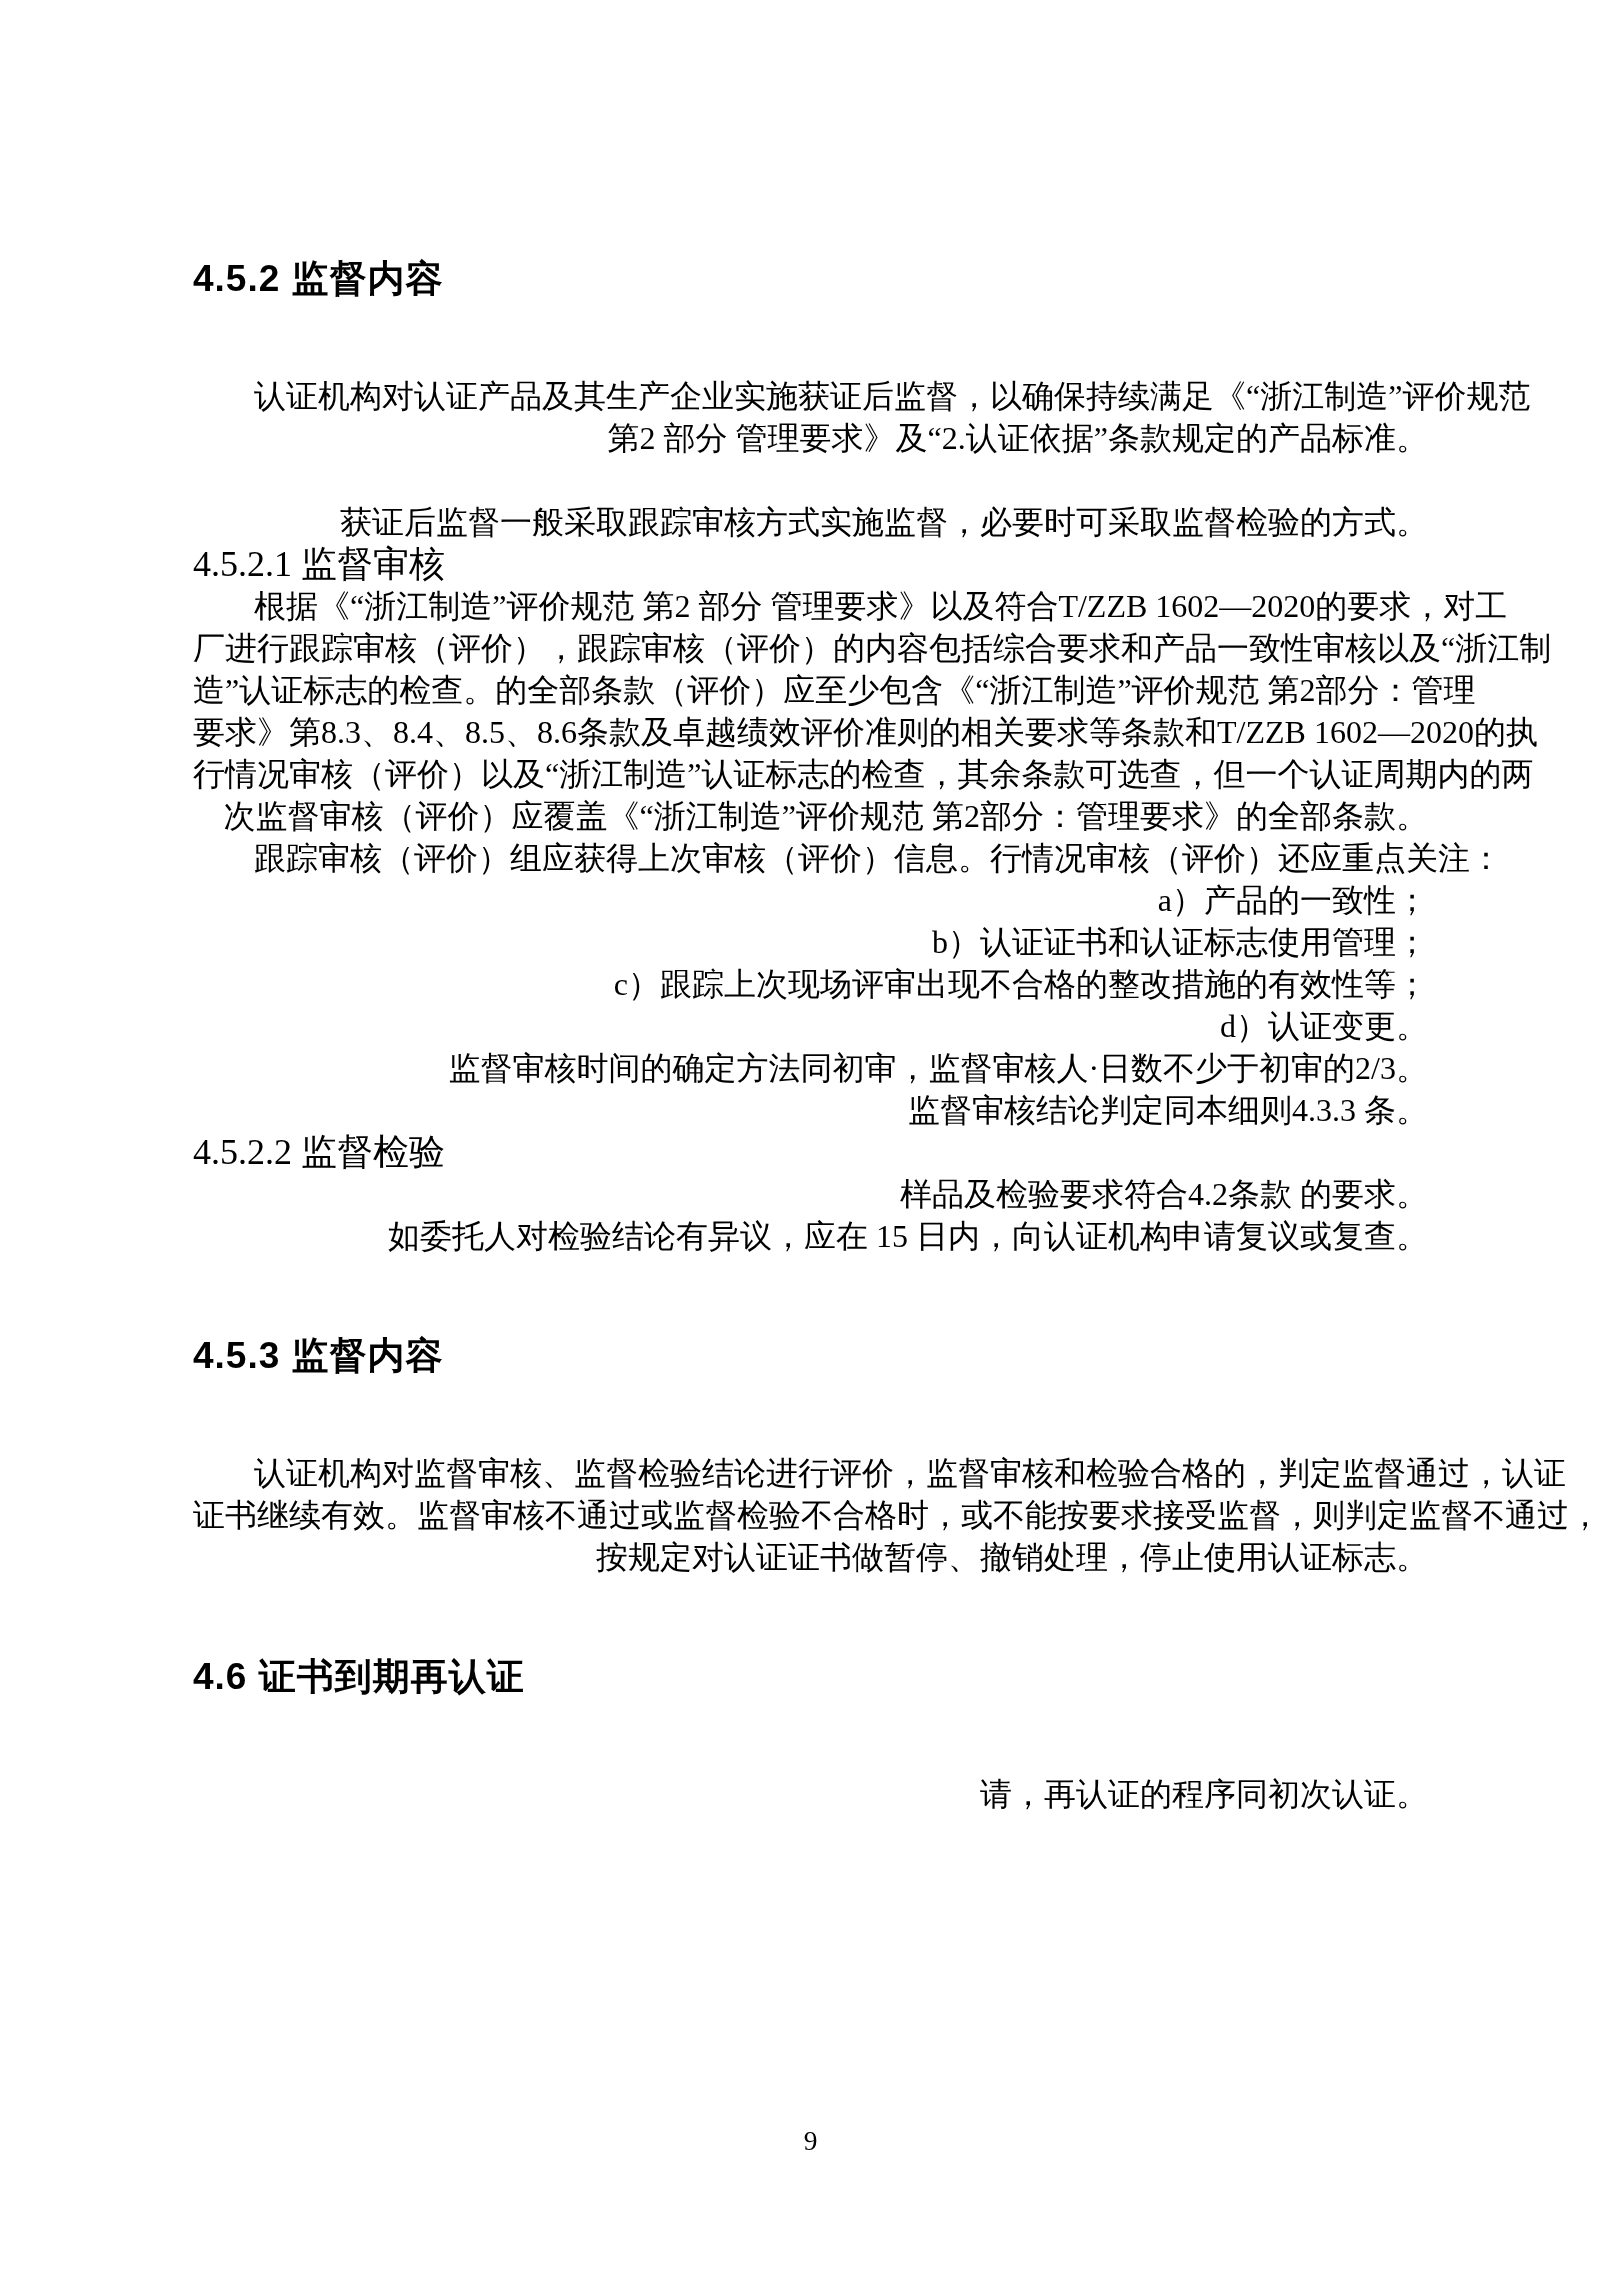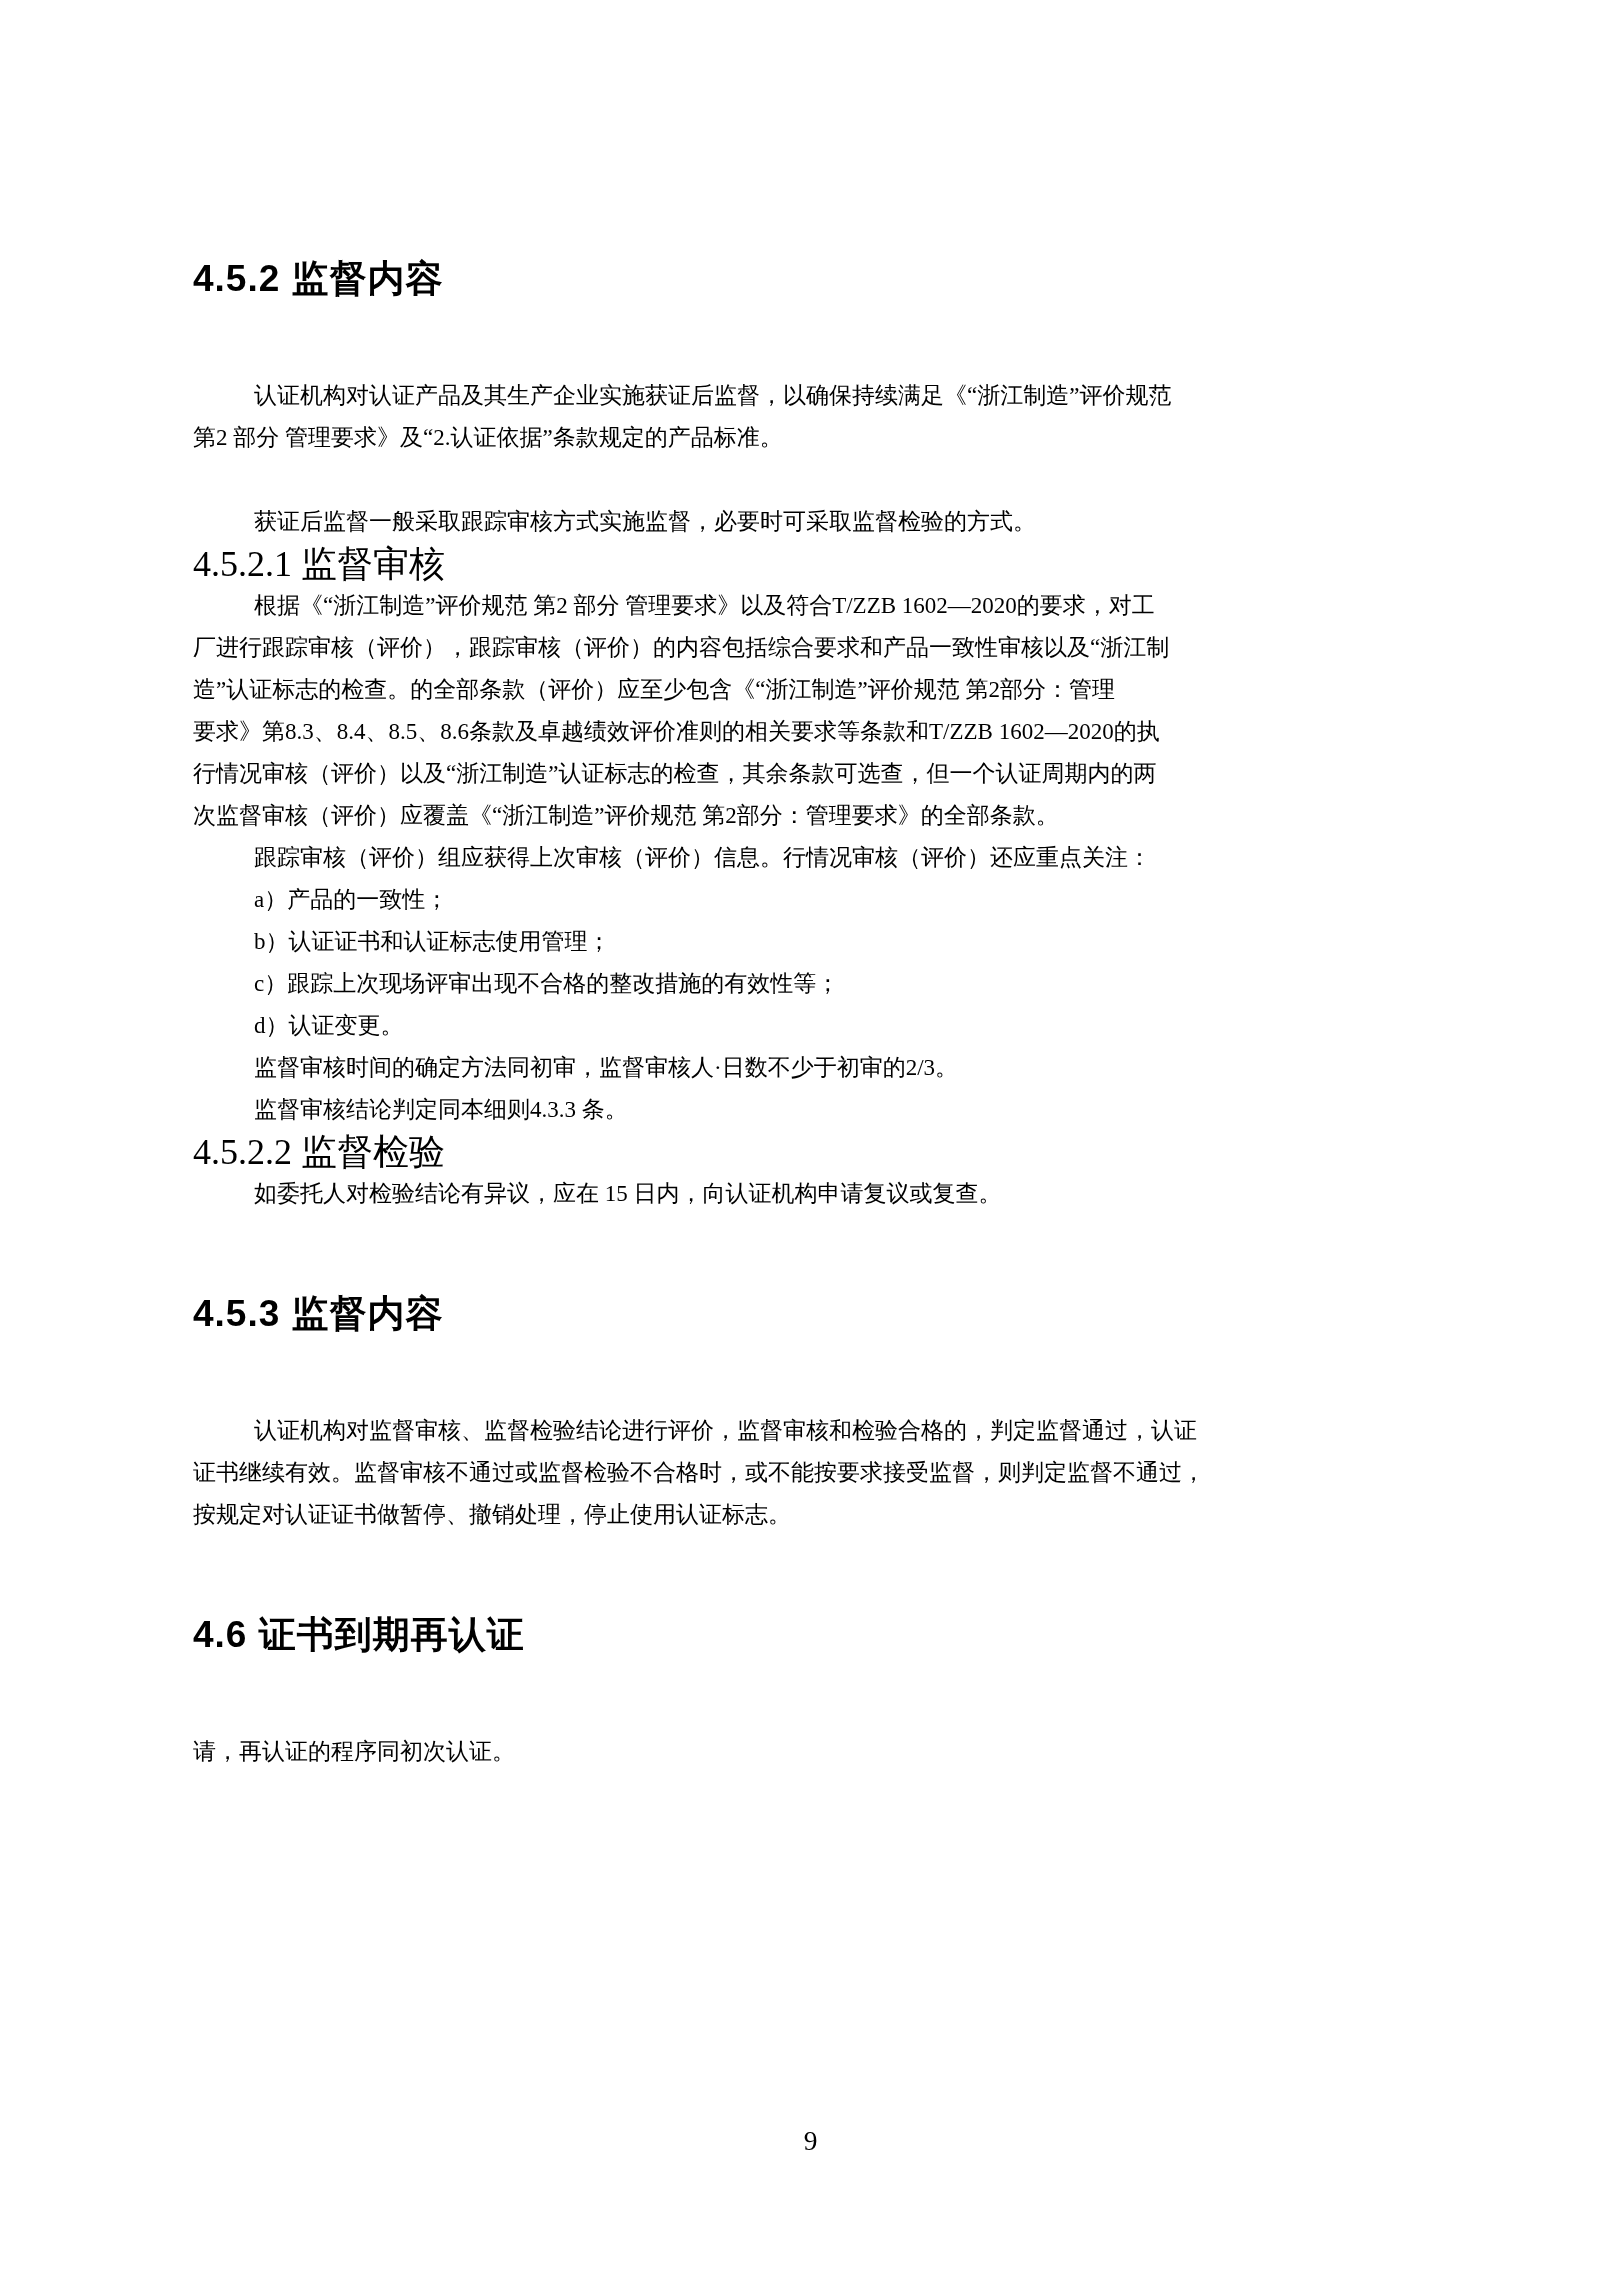--- a/index.html
+++ b/index.html
@@ -16,23 +16,24 @@
     font-family: "Liberation Serif", "DejaVu Serif", serif;
     overflow: hidden;
   }
   .doc-body {
     position: absolute;
     left: 193px;
     top: 242px;
     width: 1235px;
   }
   .line {
-    font-size: 23px;
+    font-size: 32px;
     line-height: 42px;
     white-space: nowrap;
+    text-align: right;
   }
   .indent {
     padding-left: 61px;
   }
   .h3 {
     font-size: 36px;
     line-height: 42px;
     white-space: nowrap;
   }
   .h2 {
@@ -80,20 +81,21 @@
       <div class="line">行情况审核（评价）以及“浙江制造”认证标志的检查，其余条款可选查，但一个认证周期内的两</div>
       <div class="line">次监督审核（评价）应覆盖《“浙江制造”评价规范 第2部分：管理要求》的全部条款。</div>
       <div class="line indent">跟踪审核（评价）组应获得上次审核（评价）信息。行情况审核（评价）还应重点关注：</div>
       <div class="line indent">a）产品的一致性；</div>
       <div class="line indent">b）认证证书和认证标志使用管理；</div>
       <div class="line indent">c）跟踪上次现场评审出现不合格的整改措施的有效性等；</div>
       <div class="line indent">d）认证变更。</div>
       <div class="line indent">监督审核时间的确定方法同初审，监督审核人·日数不少于初审的2/3。</div>
       <div class="line indent">监督审核结论判定同本细则4.3.3 条。</div>
       <div class="h3">4.5.2.2 监督检验</div>
+      <div class="line indent">样品及检验要求符合4.2条款 的要求。</div>
       <div class="line indent">如委托人对检验结论有异议，应在 15 日内，向认证机构申请复议或复查。</div>
       <div class="h2">4.5.3 监督内容</div>
       <div class="line indent">认证机构对监督审核、监督检验结论进行评价，监督审核和检验合格的，判定监督通过，认证</div>
       <div class="line">证书继续有效。监督审核不通过或监督检验不合格时，或不能按要求接受监督，则判定监督不通过，</div>
       <div class="line">按规定对认证证书做暂停、撤销处理，停止使用认证标志。</div>
       <div class="h2">4.6 证书到期再认证</div>
       <div class="line">请，再认证的程序同初次认证。</div>
     </main>
   <footer class="footer">
     <span class="page-number">9</span>

